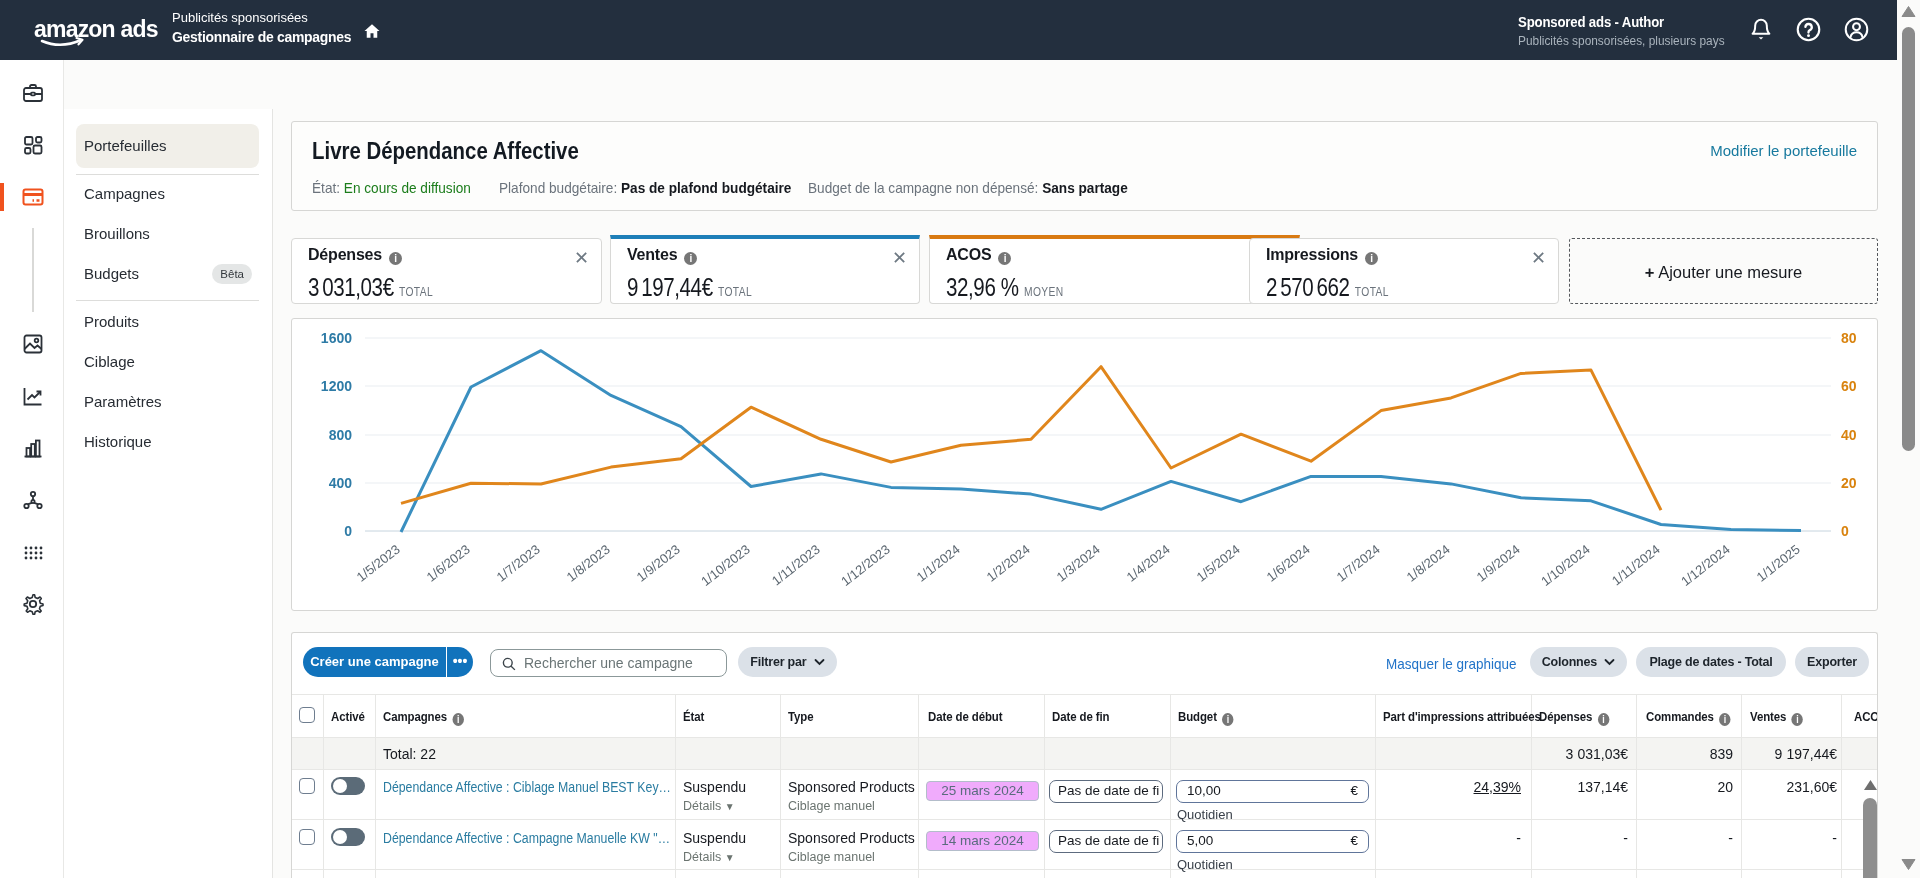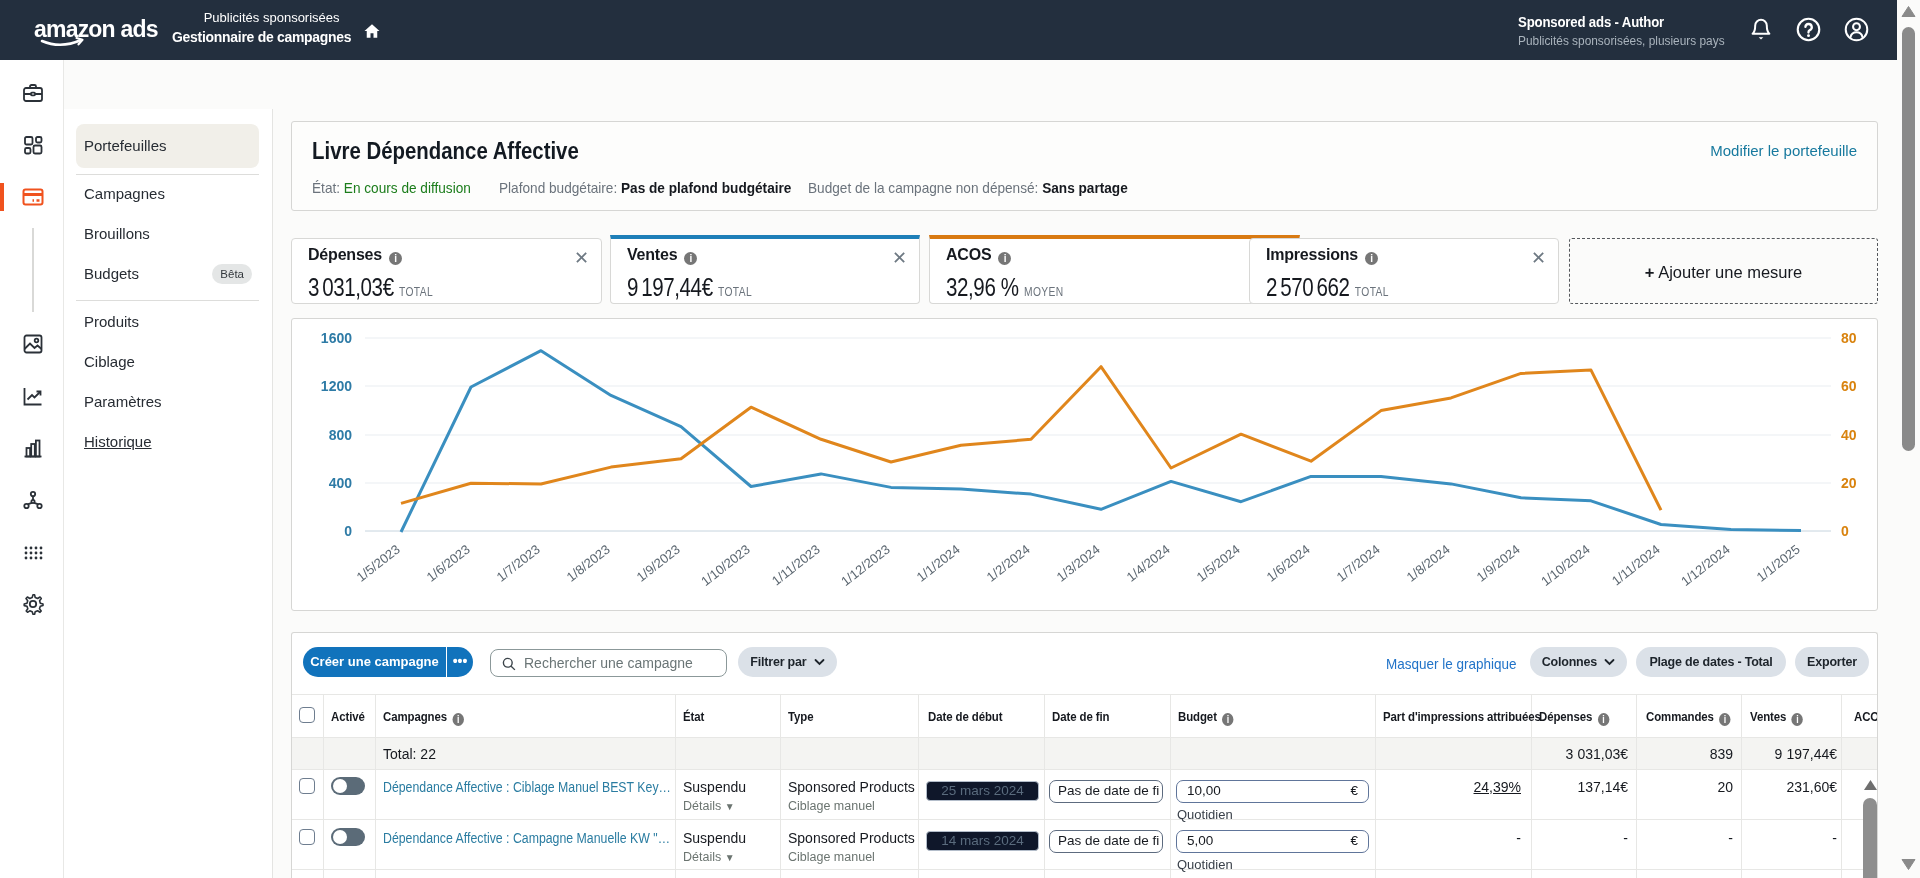--- a/index.html
+++ b/index.html
@@ -3,21 +3,21 @@
 <meta charset="utf-8">
 <style>
   * { margin:0; padding:0; box-sizing:border-box; }
   html,body { width:1920px; height:878px; overflow:hidden; font-family:"Liberation Sans", sans-serif; background:#fff; }
   .abs { position:absolute; }
   .sp { display:inline-block; width:4px; }
   #stage { position:relative; width:1920px; height:878px; background:#fbfbfa; }
 
   
   #nav { left:0; top:0; width:1897px; height:60px; background:#232f3e; color:#fff; z-index:30; }
-  #navcrumb { left:172px; top:10px;text-align:center; }
+  #navcrumb { left:172px; top:10px; }
   #navcrumb .l1 { font-size:13px; color:#fff; }
   #navcrumb .l2 { font-size:15.5px; font-weight:bold; color:#fff; margin-top:3px; letter-spacing:-0.3px; transform:scaleX(0.9); transform-origin:0 0; white-space:nowrap;}
   .navtitle { font-size:15px; font-weight:bold; color:#fff; letter-spacing:-0.2px; display:inline-block; transform:scaleX(0.88); transform-origin:0 0; white-space:nowrap; }
   .navsub { font-size:12.5px; color:#aab4bd; margin-top:3px; display:inline-block; transform:scaleX(0.95); transform-origin:0 0; white-space:nowrap; }
 
   
   #pagesb { left:1897px; top:0; width:23px; height:878px; background:#fbfbfa; z-index:40; }
   #pagesb .thumb { position:absolute; left:5px; top:27px; width:13px; height:424px; background:#8a8a8a; border-radius:6.5px; }
 
   
@@ -71,21 +71,21 @@
   .hl { position:absolute; left:0; right:0; height:1px; background:#e7e7e5; }
   .th { position:absolute; top:76px; font-size:13px; font-weight:bold; color:#16191f; white-space:nowrap; letter-spacing:-0.1px; transform:scaleX(0.88); transform-origin:0 0; }
   .td { position:absolute; font-size:14px; color:#16191f; white-space:nowrap; }
   .tdr { text-align:right; }
   .cb { position:absolute; width:16px; height:16px; border:1.5px solid #6e7d8f; border-radius:4px; background:#fff; }
   .toggle { position:absolute; width:34px; height:18px; border-radius:9px; background:#5b6b78; }
   .toggle::before { content:""; position:absolute; left:2px; top:2px; width:14px; height:14px; border-radius:50%; background:#fff; }
   .link { color:#2a7ca1; transform:scaleX(0.88); transform-origin:0 0; }
   .sub { font-size:12.5px; color:#6b7470; }
   .subq { font-size:13px !important; color:#394049 !important; }
-  .chip { position:absolute; width:113px; height:20px; background:#0f172a; border:1px solid #b3bdca; border-radius:4px; font-size:13.5px; color:#5a6b7d; text-align:center; line-height:18px; }
+  .chip { position:absolute; width:113px; height:20px; background:#f0abfc; border:1px solid #b3bdca; border-radius:4px; font-size:13.5px; color:#5a6b7d; text-align:center; line-height:18px; }
   .datebox { position:absolute; width:114px; height:23px; background:#fff; border:1.5px solid #5d6b7f; border-radius:7px; font-size:13.5px; color:#16191f; line-height:20px; padding-left:8px; overflow:hidden; white-space:nowrap; }
   .budget { position:absolute; width:193px; height:23px; background:#fff; border:1.5px solid #60759a; border-radius:7px; font-size:13.5px; color:#16191f; line-height:20px; padding:0 10px; }
   .budget span { float:right; }
   .infod { display:inline-block; vertical-align:-2px; margin-left:6px; width:13px; height:13px; border-radius:50%; background:#767676; color:#fff; font-size:10px; line-height:13px; text-align:center; font-weight:bold; }
 </style>
 </head>
 <body>
 <div id="stage">
   <div id="nav" class="abs">
     <svg class="abs" style="left:34px; top:12px;" width="140" height="40" viewBox="0 0 140 40">
@@ -193,21 +193,21 @@
   <div id="menu" class="abs">
     <div class="mitem" id="mi-portef">Portefeuilles</div>
     <div class="mdiv" style="top:65px;"></div>
     <div class="mitem" style="top:65px;">Campagnes</div>
     <div class="mitem" style="top:145px;">Budgets<span class="beta">Bêta</span></div>
     <div class="mitem" style="top:105px;">Brouillons</div>
     <div class="mdiv" style="top:191px;"></div>
     <div class="mitem" style="top:193px;">Produits</div>
     <div class="mitem" style="top:233px;">Ciblage</div>
     <div class="mitem" style="top:273px;">Paramètres</div>
-    <div class="mitem" style="top:313px;text-decoration:underline;">Historique</div>
+    <div class="mitem" style="top:313px;">Historique</div>
   </div>
   <div id="main" class="abs">
     <div class="card" id="hdrcard">
       <h1>Livre Dépendance Affective</h1>
       <div class="hseg" style="left:20px;">État: <span class="grn">En cours de diffusion</span></div>
       <div class="hseg" style="left:207px;">Plafond budgétaire: <b>Pas de plafond budgétaire</b></div>
       <div class="hseg" style="left:516px;">Budget de la campagne non dépensé: <b>Sans partage</b></div>
       <div id="modif">Modifier le portefeuille</div>
     </div>
     <div class="mcard" id="mc-dep" style="left:18px; width:311px;">

